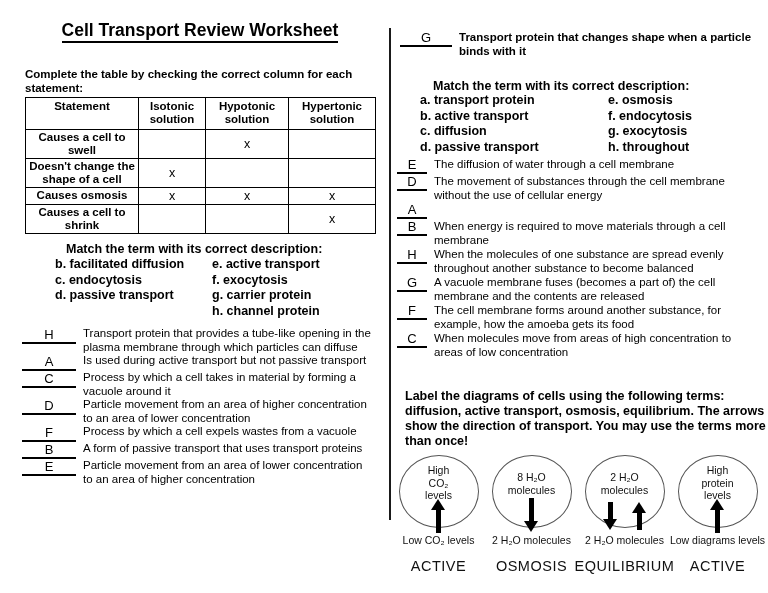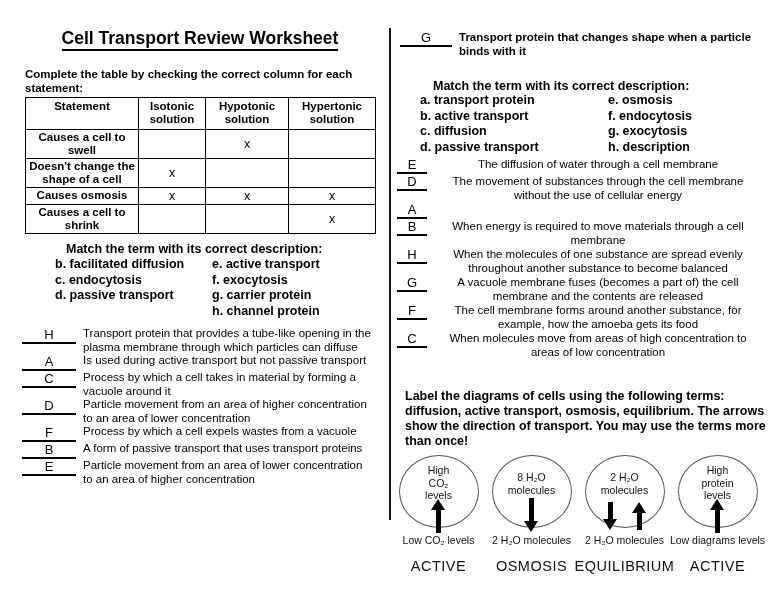--- a/index.html
+++ b/index.html
@@ -5,21 +5,21 @@
   html,body{margin:0;padding:0;}
   body{
     width:768px;height:593px;background:#ffffff;position:relative;overflow:hidden;
     font-family:"Liberation Sans","DejaVu Sans",sans-serif;color:#000;
     -webkit-font-smoothing:antialiased;
   }
   .abs{position:absolute;}
   
   #divider{left:389px;top:28px;width:2px;height:492px;background:#1a1a1a;}
   
-  #title{left:25px;top:28px;width:350px;text-align:center;}
+  #title{left:25px;top:20px;width:350px;text-align:center;}
   #title span{font-size:17.5px;font-weight:bold;border-bottom:2px solid #000;padding-bottom:1px;}
   
   #intro{left:25px;top:67px;width:352px;font-size:11.5px;font-weight:bold;line-height:14px;}
   
   table{border-collapse:collapse;table-layout:fixed;}
   #tonic-table{left:25px;top:97px;}
   #tonic-table td,#tonic-table th{border:1.6px solid #000;font-size:11.5px;overflow:hidden;}
   #tonic-table th{font-weight:bold;text-align:center;vertical-align:top;line-height:13px;padding-top:2px;}
   #tonic-table td.stmt{font-weight:bold;text-align:center;vertical-align:top;padding:1px 2px;line-height:13px;}
   #tonic-table td.mark{text-align:center;vertical-align:middle;font-size:12.5px;}
@@ -31,21 +31,21 @@
   .ans-item{display:flex;align-items:flex-start;}
   .blank{flex:none;border-bottom:2px solid #000;height:15px;text-align:center;
          font-size:13px;line-height:15px;font-weight:normal;}
   .blank-l{width:54px;}
   .blank-s{width:30px;}
   .blank-g{width:52px;}
   .desc{font-size:11.5px;line-height:13.5px;margin-left:7px;}
   #left-answers{left:22px;top:327px;width:354px;}
   #left-answers .desc{width:288px;}
   #right-answers{left:397px;top:157px;width:366px;}
-  #right-answers .desc{width:328px;line-height:14px;text-align:center;}
+  #right-answers .desc{width:328px;line-height:14px;}
   #g-item{left:400px;top:30px;width:362px;display:flex;align-items:flex-start;}
   #g-item .desc{font-weight:bold;line-height:14px;width:300px;}
   
   #instruction{left:405px;top:389px;width:362px;font-size:12.5px;font-weight:bold;line-height:15px;}
   
   #diagrams{left:392px;top:452px;width:372px;display:flex;}
   .dcell{position:relative;width:93px;height:134px;flex:none;}
   .circle{position:absolute;top:3px;left:50%;transform:translateX(-50%);
           width:78px;height:71px;border:1px solid #555;border-radius:50%;background:#fff;}
   .cell-text{white-space:pre-line;font-size:10.5px;line-height:12.5px;text-align:center;
@@ -170,21 +170,21 @@
 <div class="abs tcol" style="left:420px;top:93px;">
   <div>a.  transport protein</div>
   <div>b.  active transport</div>
   <div>c.  diffusion</div>
   <div>d.  passive transport</div>
 </div>
 <div class="abs tcol" style="left:608px;top:93px;">
   <div>e. osmosis</div>
   <div>f. endocytosis</div>
   <div>g. exocytosis</div>
-  <div>h. description</div>
+  <div>h. throughout</div>
 </div>
 
 <div class="abs ans-list" id="right-answers">
   <div class="ans-item">
     <span class="blank blank-s"><span>E</span></span>
     <span class="desc">The diffusion of water through a cell membrane</span>
   </div>
   <div class="ans-item">
     <span class="blank blank-s"><span>D</span></span>
     <span class="desc">The movement of substances through the cell membrane without the use of cellular energy</span>

